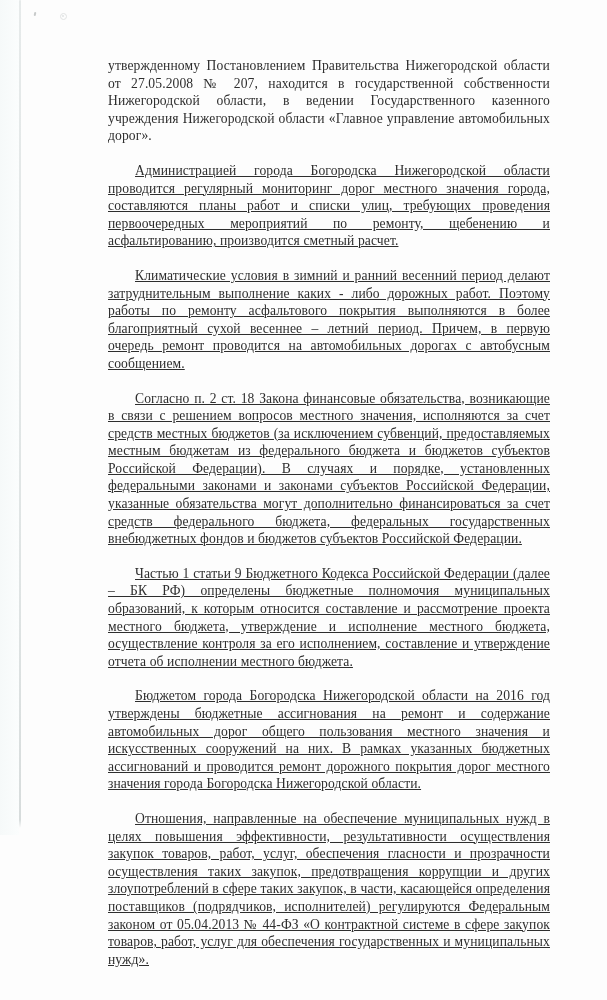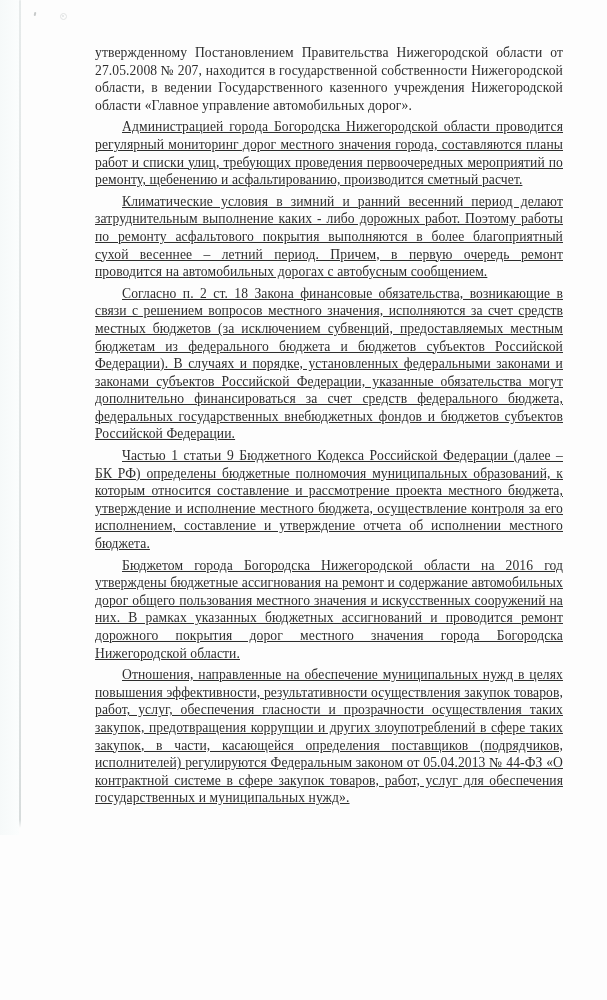--- a/index.html
+++ b/index.html
@@ -47,21 +47,21 @@
   .text-block{
     position:absolute;
     left:91px;top:40px;width:476px;
     color:var(--text-color);
     font-size:13.6px;
     line-height:17.6px;
     text-align:justify;
     text-align-last:left;
     letter-spacing:.1px;
   }
-  .text-block p{margin:4px;padding:0;}
+  .text-block p{margin:17px;padding:0;}
   .text-block p.indent{text-indent:27px;text-decoration:underline;}
 </style>
 </head>
 <body>
 
 <div class="page">
 
   <div class="edge-strip"></div>
   <div class="edge-line"></div>
   <div class="speck-1"></div>

